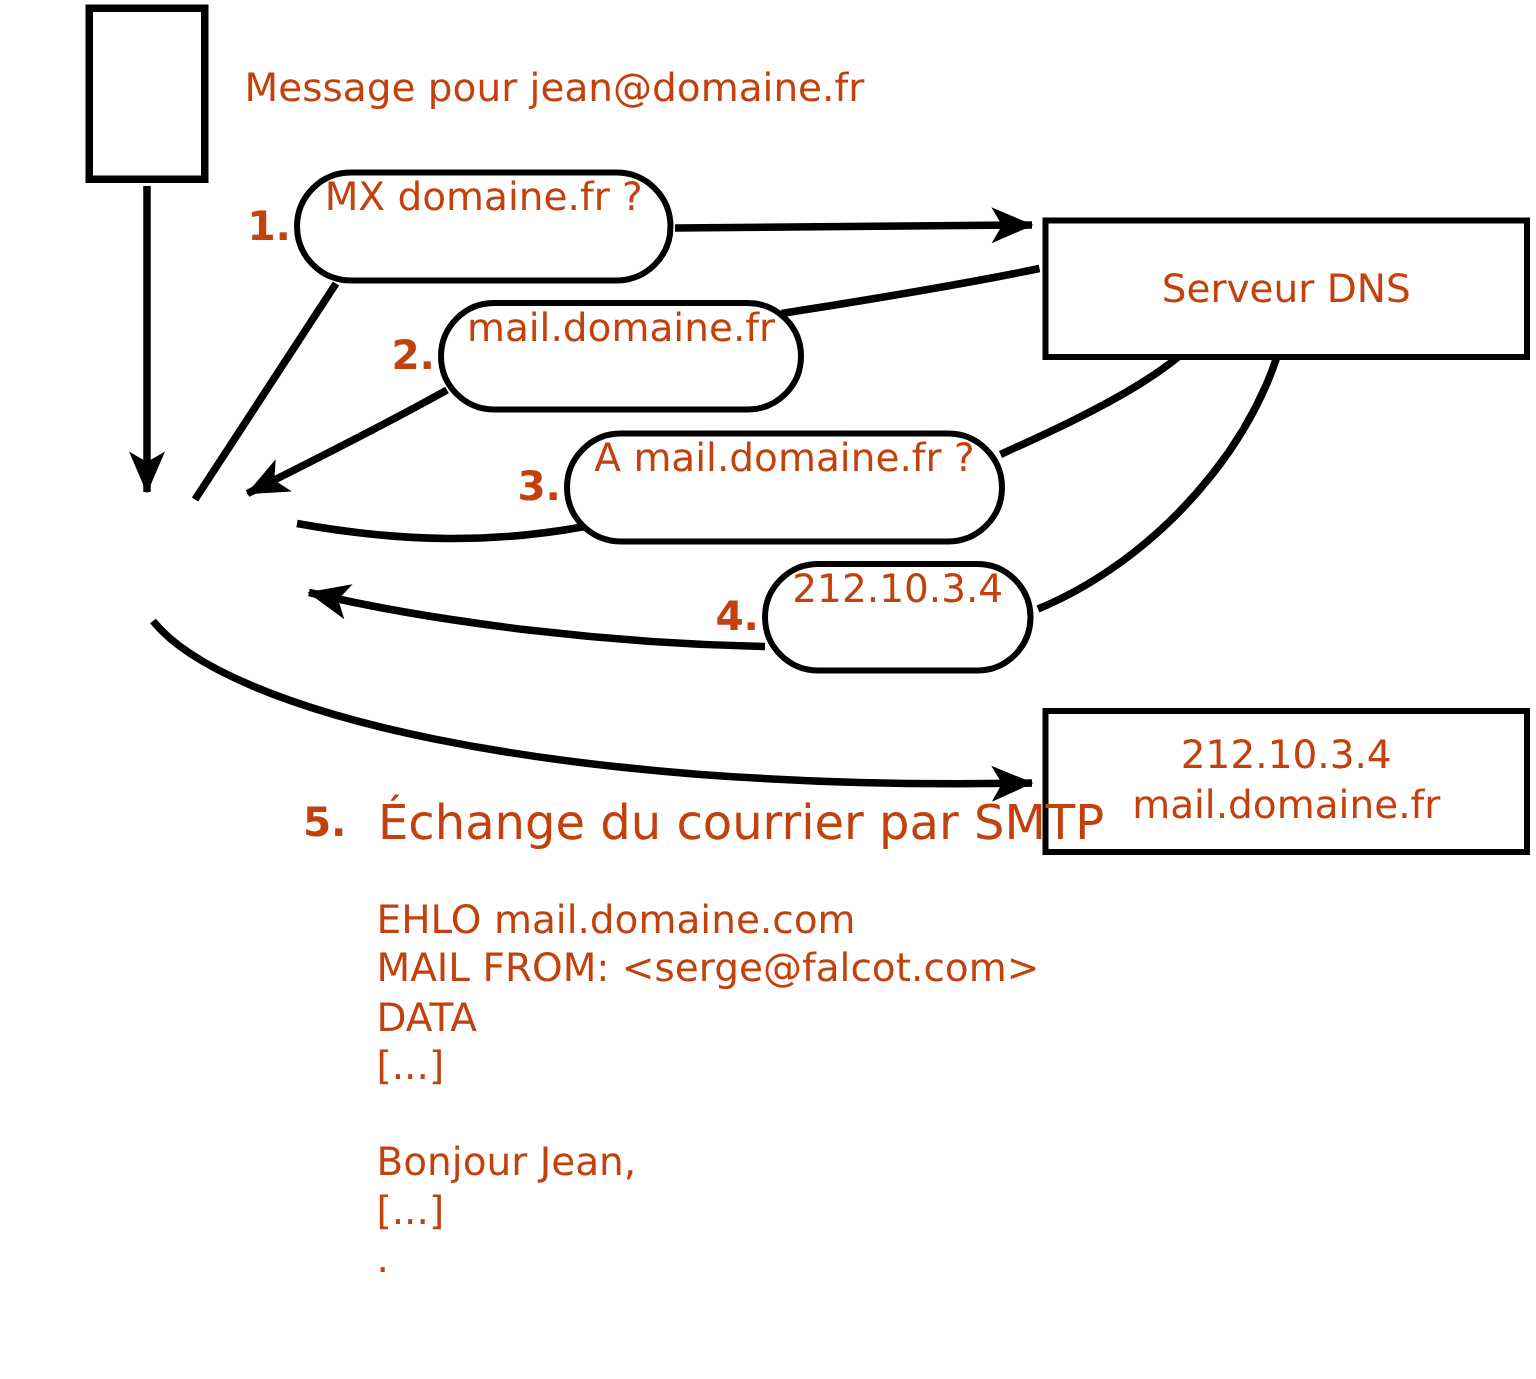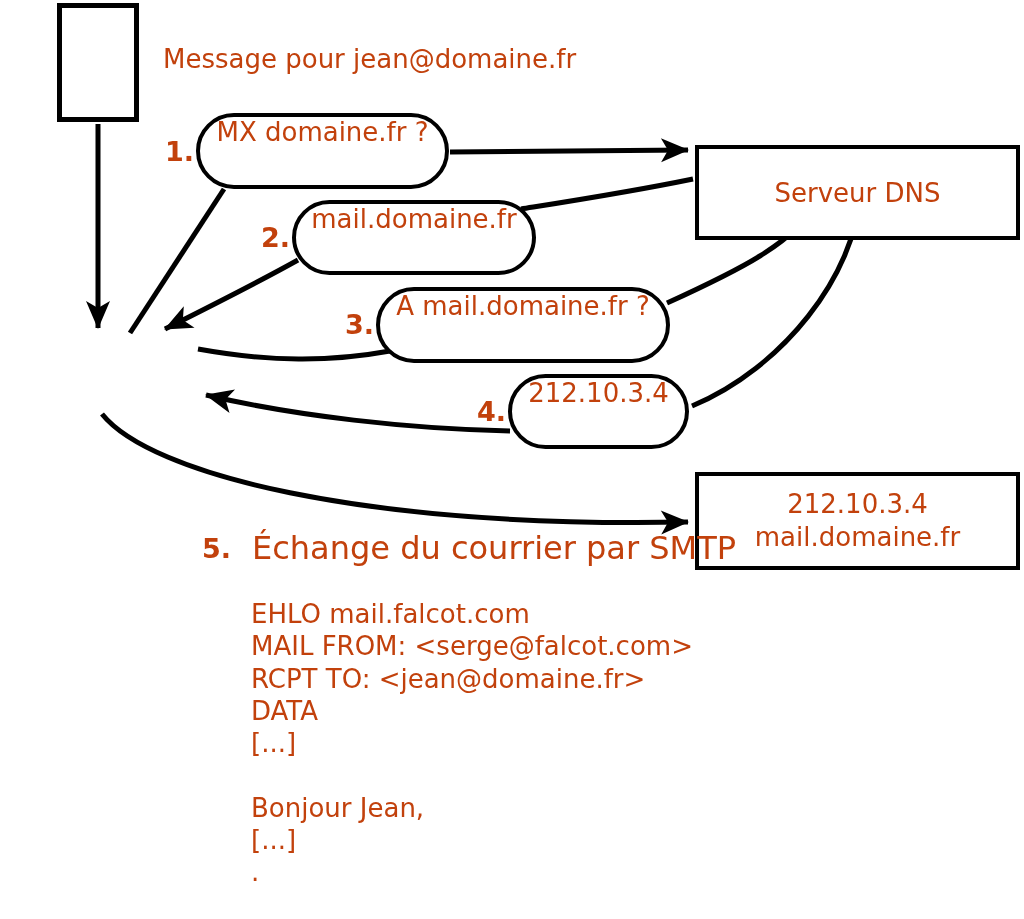--- a/index.html
+++ b/index.html
@@ -145,23 +145,22 @@
       <span>212.10.3.4</span>
     </div>
   </div>
 
   <div class="step-row" style="left:193px; top:530px; height:36px;">
     <span class="step-num">5.</span>
     <span class="step5-label">Échange du courrier par SMTP</span>
   </div>
 
   <div class="smtp">
-    <div class="smtp-line">EHLO mail.falcot.com</div>
+    <div class="smtp-line">EHLO mail.domaine.com</div>
     <div class="smtp-line">MAIL FROM: &lt;serge@falcot.com&gt;</div>
-    <div class="smtp-line">RCPT TO: &lt;jean@domaine.fr&gt;</div>
     <div class="smtp-line">DATA</div>
     <div class="smtp-line">[...]</div>
     <div class="smtp-line"></div>
     <div class="smtp-line">Bonjour Jean,</div>
     <div class="smtp-line">[...]</div>
     <div class="smtp-line">.</div>
   </div>
 
 </div>
 

